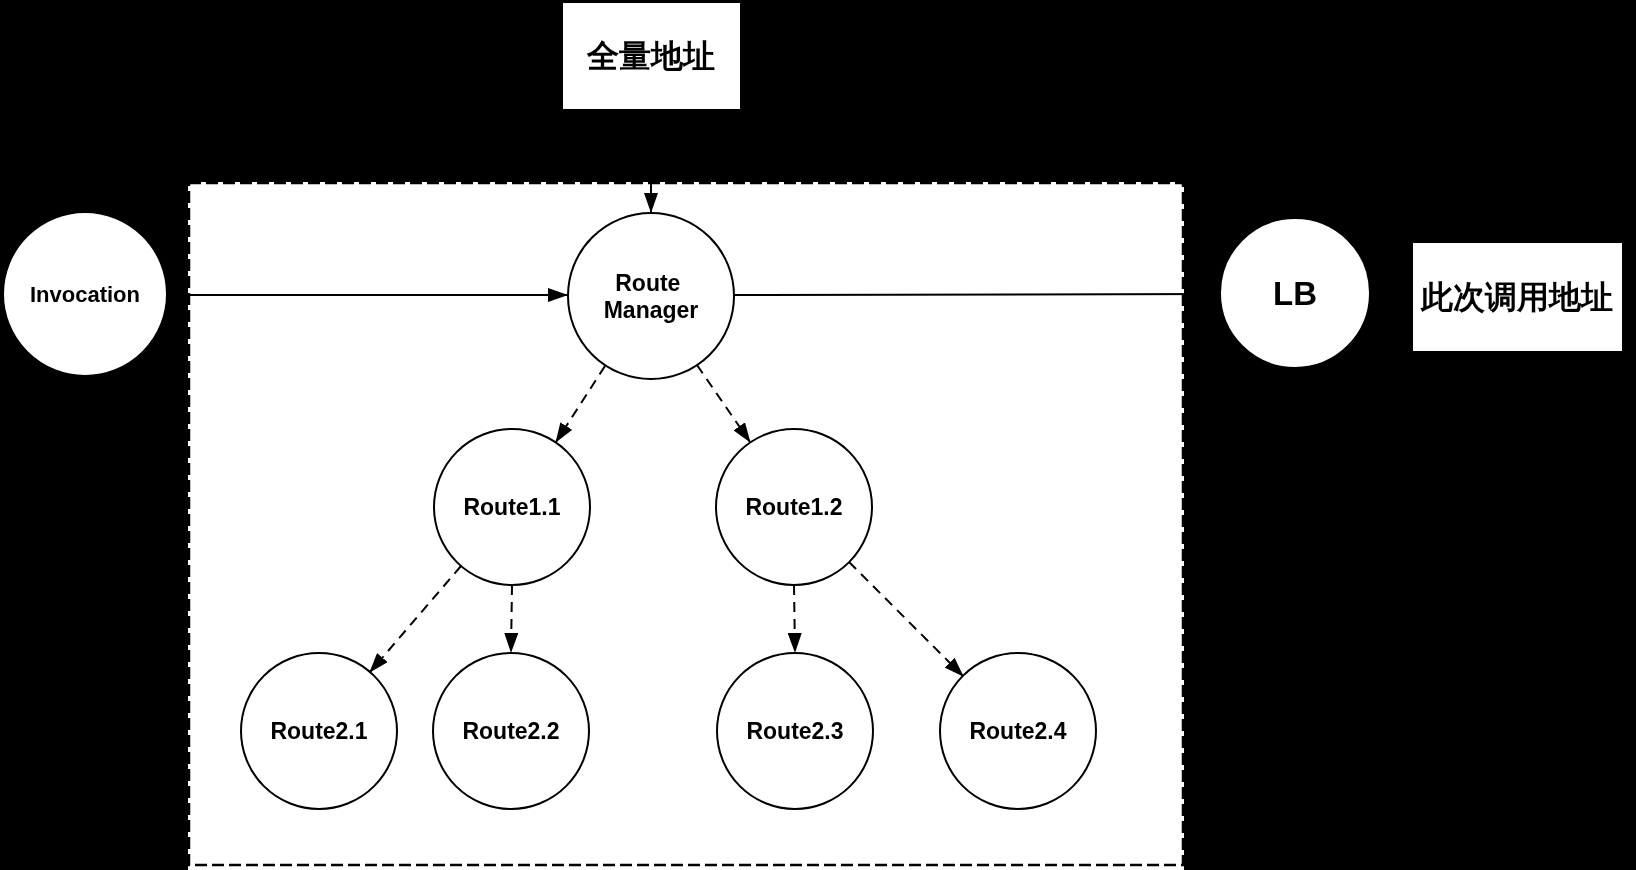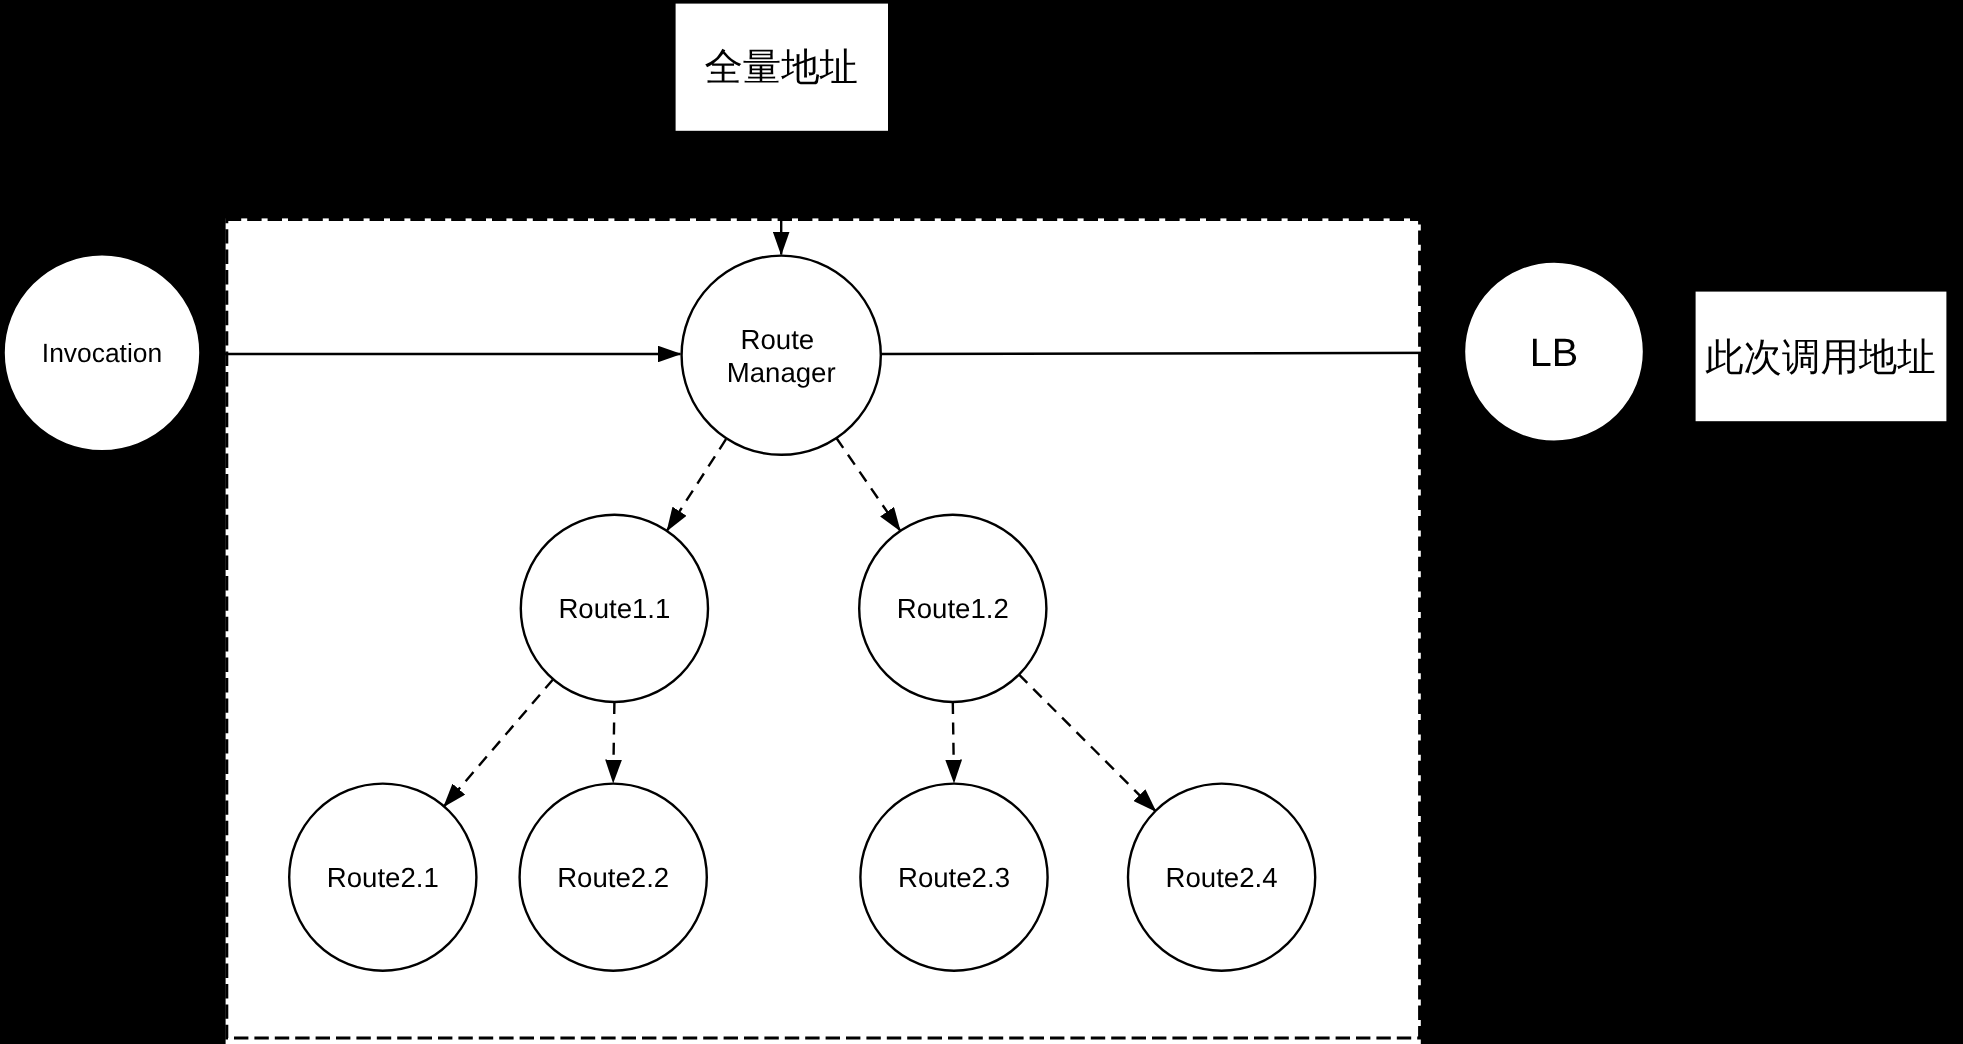--- a/index.html
+++ b/index.html
@@ -6,20 +6,21 @@
     margin: 0;
     padding: 0;
     background: #000000;
   }
   .stage {
     position: relative;
     width: 1636px;
     height: 870px;
     background: #fef9c3;
     overflow: hidden;
+    font-weight: bold;
   }
   svg { display: block; }
   .shape {
     fill: #ffffff;
     stroke: #000000;
     stroke-width: 2;
   }
   .container-fill {
     fill: #ffffff;
     stroke: none;

